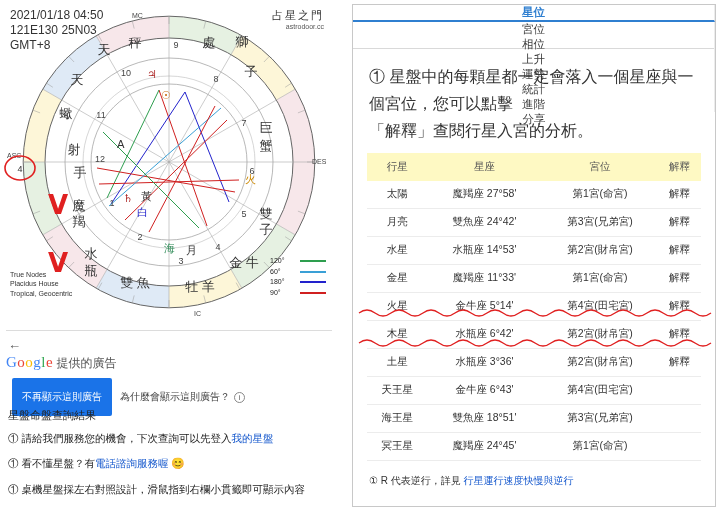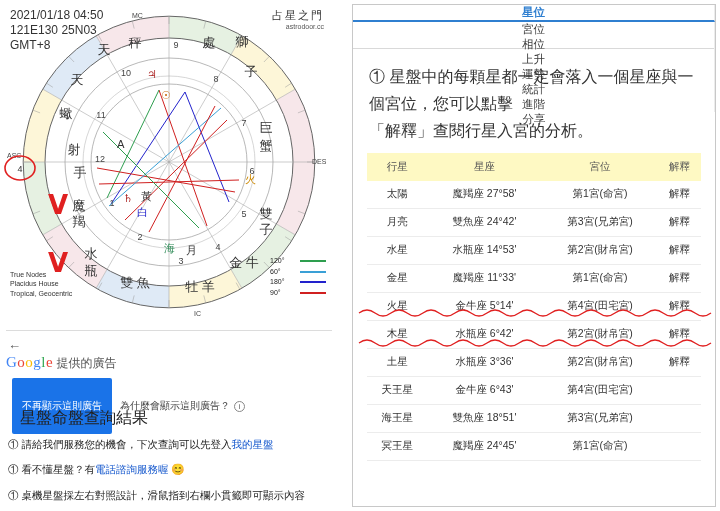--- a/index.html
+++ b/index.html
@@ -60,33 +60,33 @@
     border-top: 1px solid #dcdcdc;
     padding-top: 4px;
   }
   .ad-back { font-size: 13px; color: #555; margin: 2px 0 2px 2px; }
   .ad-head { text-align: left; font-size: 12px; color: #555; margin-bottom: 6px; }
   .g-blue { color:#4285F4; } .g-red { color:#EA4335; } .g-yellow { color:#FBBC05; } .g-green { color:#34A853; }
   .g-logo { font-size: 15px; font-family: "Liberation Serif", serif; letter-spacing: .5px; }
   .ad-row { display: flex; align-items: center; gap: 8px; padding-left: 6px; }
   .ad-btn {
     background: #1a73e8; color: #fff; font-size: 10px;
-    padding: 21px 10px; border-radius: 2px; border: none; cursor: pointer;
+    padding: 12px 10px; border-radius: 2px; border: none; cursor: pointer;
     white-space: nowrap;
   }
   .ad-link { font-size: 10px; color: #444; display: flex; align-items: center; gap: 4px; }
   .info-circle {
     display: inline-flex; align-items: center; justify-content: center;
     width: 11px; height: 11px; border: 1px solid #888; border-radius: 50%;
     font-size: 8px; color: #666;
   }
 
   
   .ltext { position: absolute; left: 8px; top: 408px; width: 326px; }
-  .ltext h4 { font-size: 16px; font-weight: normal; margin: 0 0 8px 12px; color: #222; }
+  .ltext h4 { font-size: 11px; font-weight: normal; margin: 0 0 8px 0; color: #222; }
   .ltext .li { font-size: 10.5px; margin-bottom: 11px; color: #222; line-height: 1.35; }
   .ltext .li .num { color: #222; }
   .ltext .li a { color: #1155cc; text-decoration: none; }
   .emoji { font-size: 11px; }
 
   
   .right {
     position: absolute; left: 352px; top: 4px;
     width: 364px; height: 503px;
     border: 1px solid #c8c8c8;
@@ -426,14 +426,18 @@
           <td></td>
         </tr>
       </tbody>
     </table>
 
     <svg class="wavy" style="left:0; top:300px;" width="364" height="60">
       <path d="M6,8 q8,-6 16,0 t16,0 t16,0 t16,0 t16,0 t16,0 t16,0 t16,0 t16,0 t16,0 t16,0 t16,0 t16,0 t16,0 t16,0 t16,0 t16,0 t16,0 t16,0 t16,0 t16,0 t16,0" fill="none" stroke="#e02020" stroke-width="1.3"></path>
       <path d="M6,38 q8,-6 16,0 t16,0 t16,0 t16,0 t16,0 t16,0 t16,0 t16,0 t16,0 t16,0 t16,0 t16,0 t16,0 t16,0 t16,0 t16,0 t16,0 t16,0 t16,0 t16,0 t16,0 t16,0" fill="none" stroke="#e02020" stroke-width="1.3"></path>
     </svg>
 
+    <div class="footnote">
+      <span>①</span>
+      <span>R 代表逆行，詳見 </span><a href="#">行星運行速度快慢與逆行</a>
+    </div>
   </div>
 </div>
 
 </body></html>

